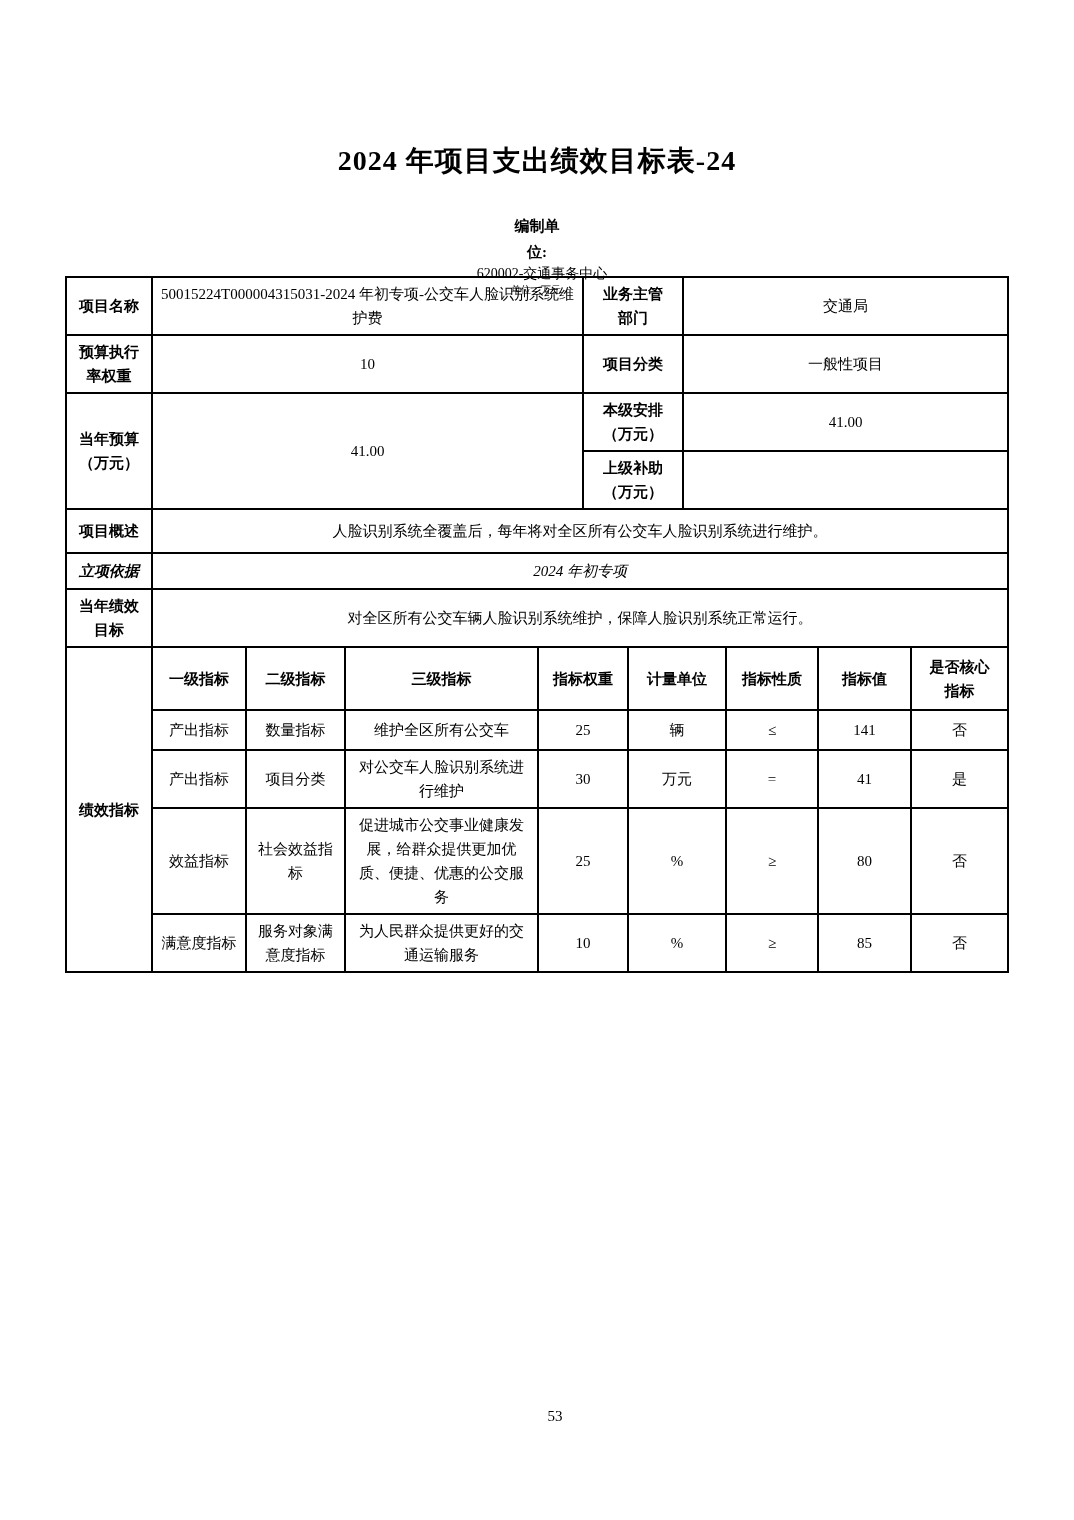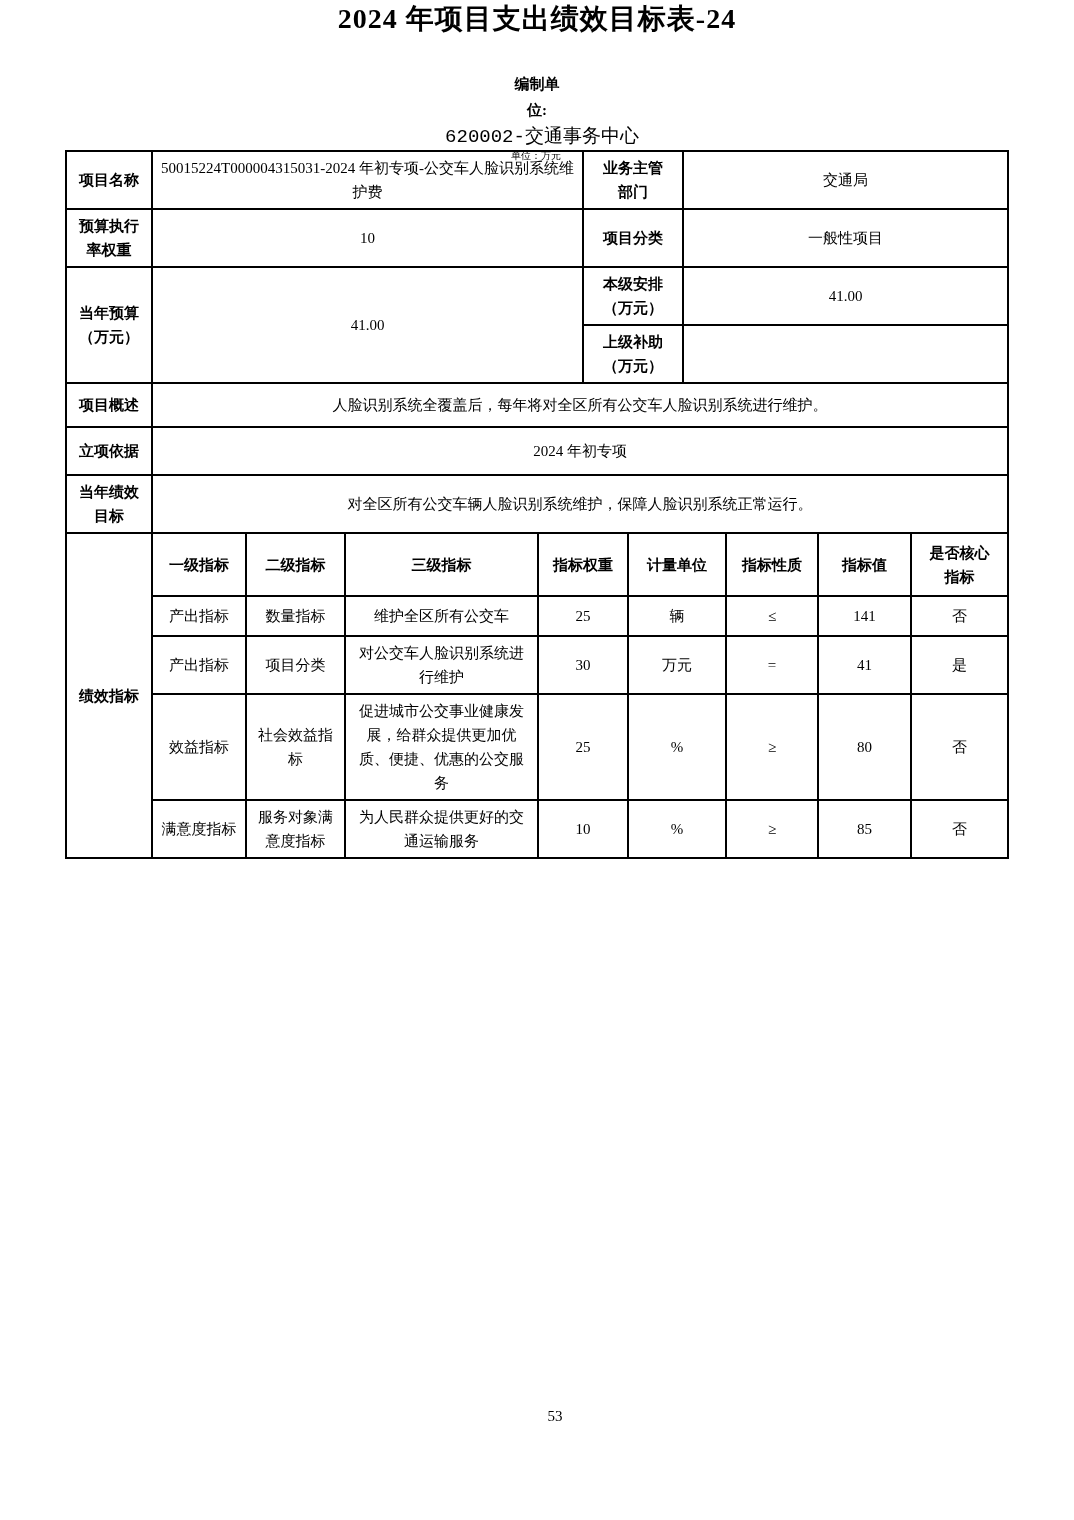--- a/index.html
+++ b/index.html
@@ -9,20 +9,21 @@
     font-family: "Liberation Serif", "DejaVu Serif", serif;
     color: #000;
   }
   .page {
     position: relative;
     width: 1074px; height: 1520px;
     background: #fff;
     overflow: hidden;
   }
   .doc-title {
+    padding-top: 142px;
     text-align: center;
     font-size: 28px;
     font-weight: bold;
     letter-spacing: 1px;
   }
   .preamble {
     width: 942px;
     margin: 34px auto 0 auto;
     height: 62px;
     display: flex;
@@ -32,32 +33,31 @@
   .preamble .unit-label {
     width: 86px;
     text-align: center;
     font-weight: bold;
     font-size: 15px;
     white-space: pre-line;
     line-height: 1.7;
   }
   .preamble .unit-value {
     flex: 1;
-    font-size: 19px;
+    font-size: 14px;
     padding-left: 10px;
-    font-family: Liberation Mono, monospace;
   }
   .preamble .currency-note {
     font-size: 10px;
     text-align: right;
     padding-right: 2px;
   }
   table.main {
     width: 942px;
-    margin: 16px auto;
+    margin: 0 auto;
     border-collapse: collapse;
     table-layout: fixed;
   }
   table.main td {
     border: 2px solid #000;
     font-size: 15px;
     line-height: 1.6;
     vertical-align: middle;
     padding: 4px 6px;
     text-align: center;
@@ -81,21 +81,21 @@
     text-align: center;
     font-size: 15px;
     padding-left: 36px;
   }
   
   tr.r-name td { height: 57px; }
   tr.r-weight td { height: 52px; }
   tr.r-budget-a td { height: 58px; }
   tr.r-budget-b td { height: 58px; }
   tr.r-overview td { height: 44px; }
-  tr.r-basis td { height: 48px; }
+  tr.r-basis td { height: 36px; font-style: italic; }
   tr.r-goal td { height: 55px; }
   tr.r-ind-head td { height: 63px; }
   tr.r-i1 td { height: 40px; }
   tr.r-i2 td { height: 53px; }
   tr.r-i3 td { height: 96px; }
   tr.r-i4 td { height: 56px; }
 </style>
 </head>
 <body>
 

